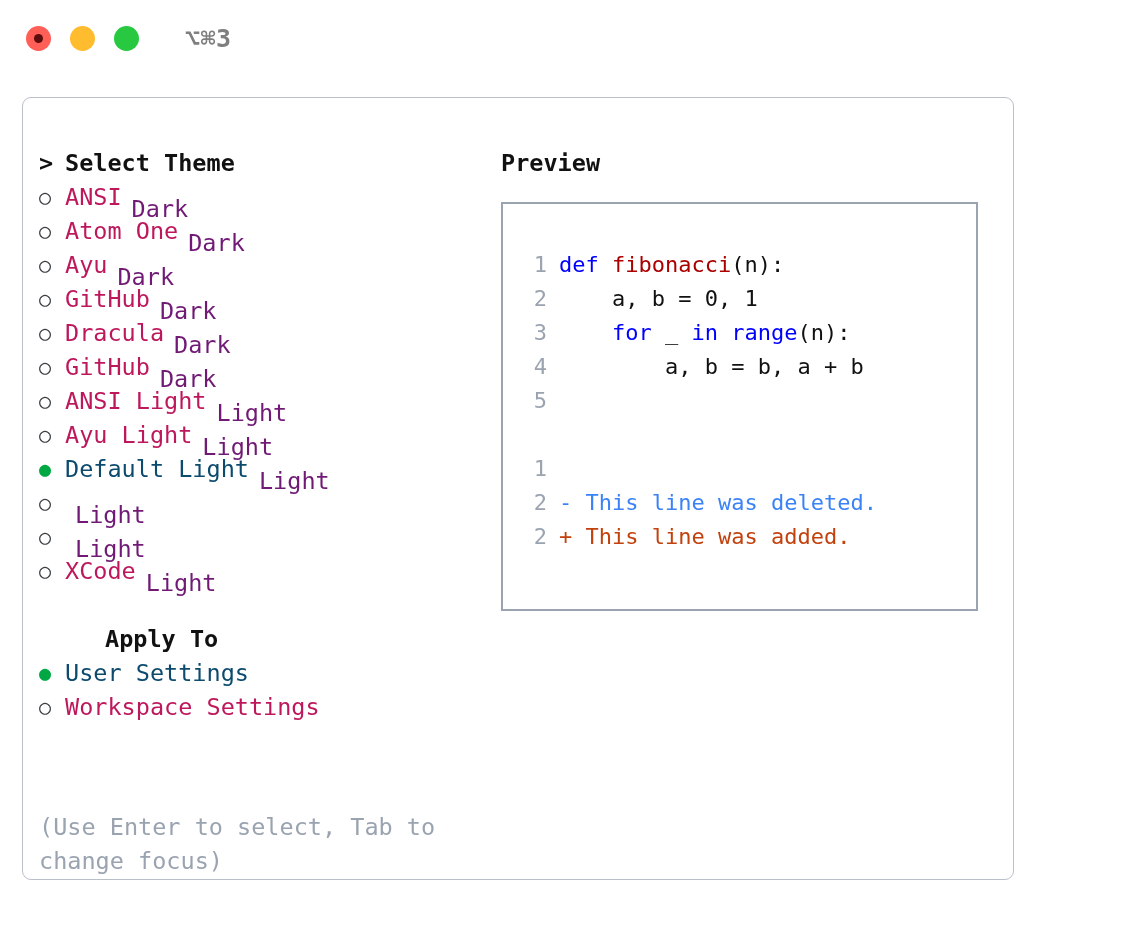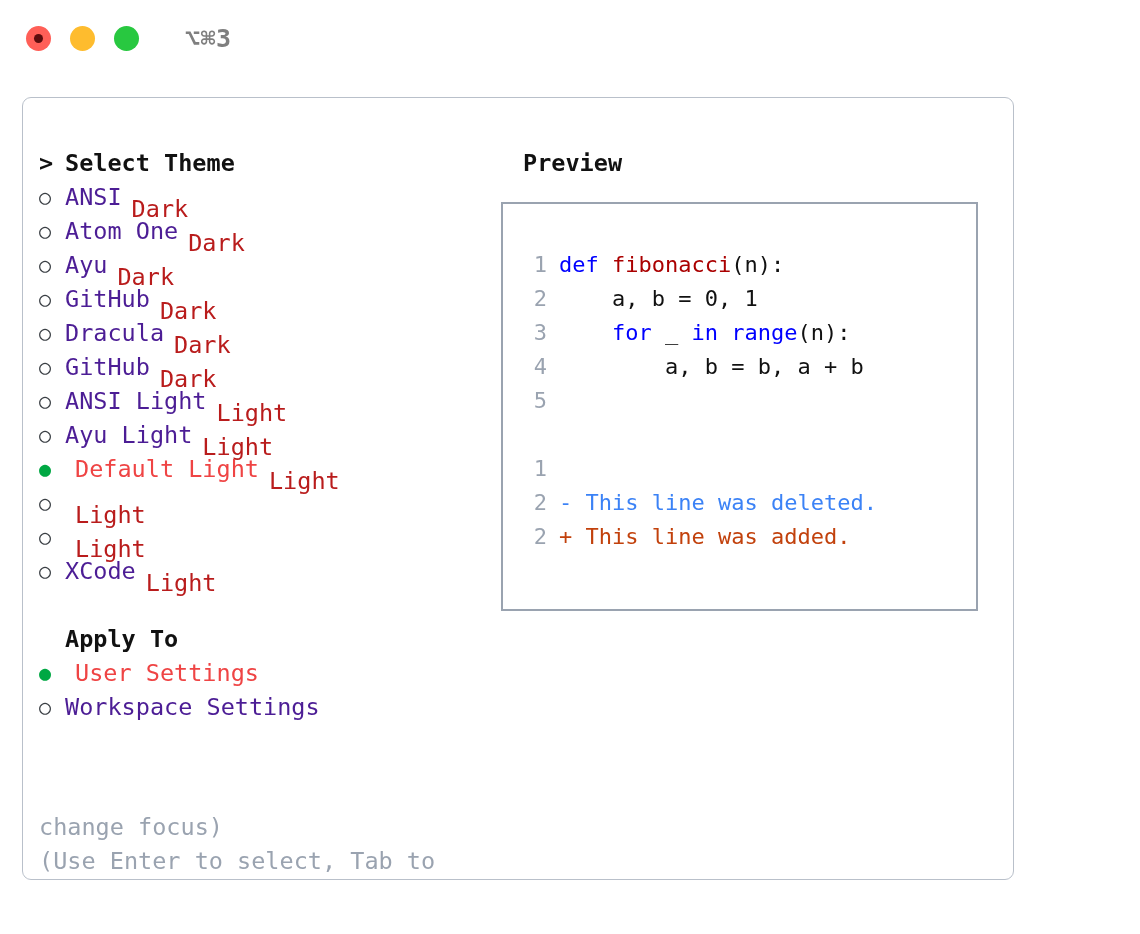--- a/index.html
+++ b/index.html
@@ -118,31 +118,32 @@
     text-align: left;
   }
   .bullet.chev {
     color: #111111;
     font-size: 23.5px;
     font-weight: bold;
   }
   .bullet.sel { color: #00a843; }
   .bullet.blank { color: transparent; }
 
-  .item-name { color: #4c1d95; }
-  .item-name.selected { color: #ef4444; margin-left: 10px; }
+  .item-name { color: #be185d; }
+  .item-name.selected { color: #0c4a6e; }
   .item-tag {
-    color: #b91c1c;
+    color: #701a75;
     margin-left: 10px;
     margin-top: 24px;
   }
 
   .section-label {
     color: #111111;
     font-weight: bold;
+    margin-left: 40px;
   }
 
   .spacer-row { height: 34px; }
 
   .hint {
     position: absolute;
     left: 16px;
     top: 712px;
     width: 410px;
     font-size: 23.5px;
@@ -155,21 +156,20 @@
     position: absolute;
     left: 478px;
     top: 48px;
     width: 500px;
   }
   .preview-title {
     font-size: 23.5px;
     font-weight: bold;
     color: #111111;
     line-height: 34px;
-    margin-left: 22px;
   }
   .preview-box {
     margin-top: 22px;
     width: 477px;
     height: 409px;
     border: 2px solid #9aa3b0;
     box-sizing: border-box;
     background: #ffffff;
     padding: 44px 0 0 14px;
   }
@@ -243,22 +243,22 @@
           <span class="section-label">Apply To</span>
         </div>
 
         <div id="apply-items">
             <div class="row"><span class="bullet sel">●</span><span class="item-name selected">User Settings</span></div>
             <div class="row"><span class="bullet">○</span><span class="item-name">Workspace Settings</span></div>
           </div>
       </div>
 
       <div class="hint">
+        <div>(Use Enter to select, Tab to</div>
         <div>change focus)</div>
-        <div>(Use Enter to select, Tab to</div>
       </div>
 
       <div class="right-col">
         <div class="preview-title">Preview</div>
         <div class="preview-box">
           <div id="code-lines">
               <div class="code-line"><span class="lineno">1</span><span><span class="tok-kw">def </span><span class="tok-fn">fibonacci</span><span class="tok-pl">(n):</span></span></div>
               <div class="code-line"><span class="lineno">2</span><span><span class="tok-pl">    a, b = 0, 1</span></span></div>
               <div class="code-line"><span class="lineno">3</span><span><span class="tok-pl">    </span><span class="tok-kw">for</span><span class="tok-pl"> _ </span><span class="tok-kw">in</span><span class="tok-pl"> </span><span class="tok-kw">range</span><span class="tok-pl">(n):</span></span></div>
               <div class="code-line"><span class="lineno">4</span><span><span class="tok-pl">        a, b = b, a + b</span></span></div>

